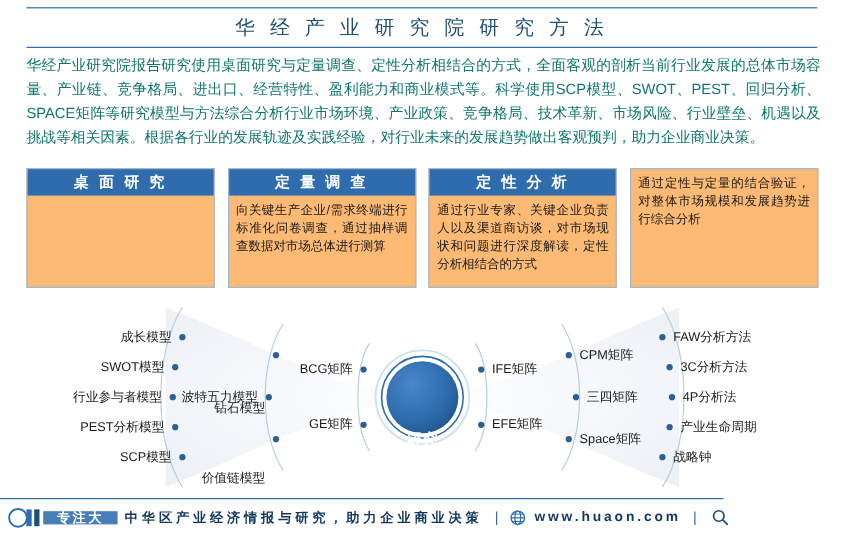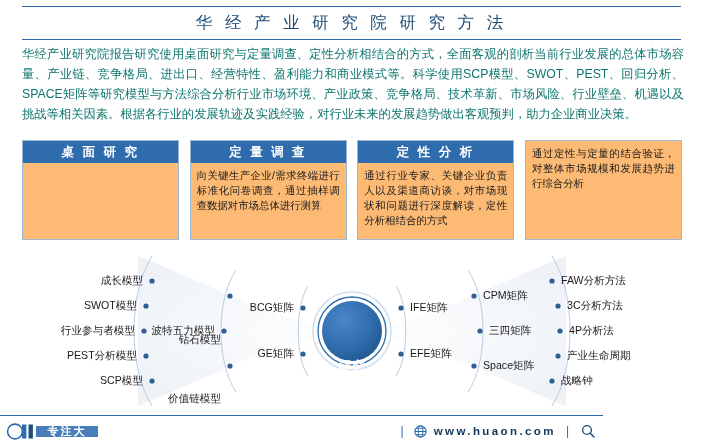--- a/index.html
+++ b/index.html
@@ -227,20 +227,21 @@
 
       <circle cx="9" cy="9.5" r="7.4" fill="none" stroke="#2e6cad" stroke-width="1.6"></circle>
       <rect x="16" y="2.5" width="4.4" height="14" fill="#2e6cad"></rect>
       <rect x="22.5" y="2.5" width="4.4" height="14" fill="#1f4e79"></rect>
       <rect x="30" y="4" width="62" height="11" fill="#2e6cad" opacity="0.88"></rect>
     </svg>
     <span style="position:absolute;left:30px;top:2px;width:62px;text-align:center;
                  color:#ffffff;font-size:11px;font-weight:bold;letter-spacing:2px;">专注大</span>
   </div>
 
+  <span id="footer-text">中华区产业经济情报与研究，助力企业商业决策</span>
 
   <div id="footer-right">
     <span class="f-sep">|</span>
 
     <span id="globe-icon">
       <svg width="13" height="13" viewBox="0 0 13 13">
         <circle cx="6.5" cy="6.5" r="5.6" fill="none" stroke="#2e6cad" stroke-width="1.1"></circle>
         <ellipse cx="6.5" cy="6.5" rx="2.4" ry="5.6" fill="none" stroke="#2e6cad" stroke-width="1"></ellipse>
         <line x1="0.9" y1="6.5" x2="12.1" y2="6.5" stroke="#2e6cad" stroke-width="1"></line>
         <line x1="2" y1="3.4" x2="11" y2="3.4" stroke="#2e6cad" stroke-width="0.8"></line>

